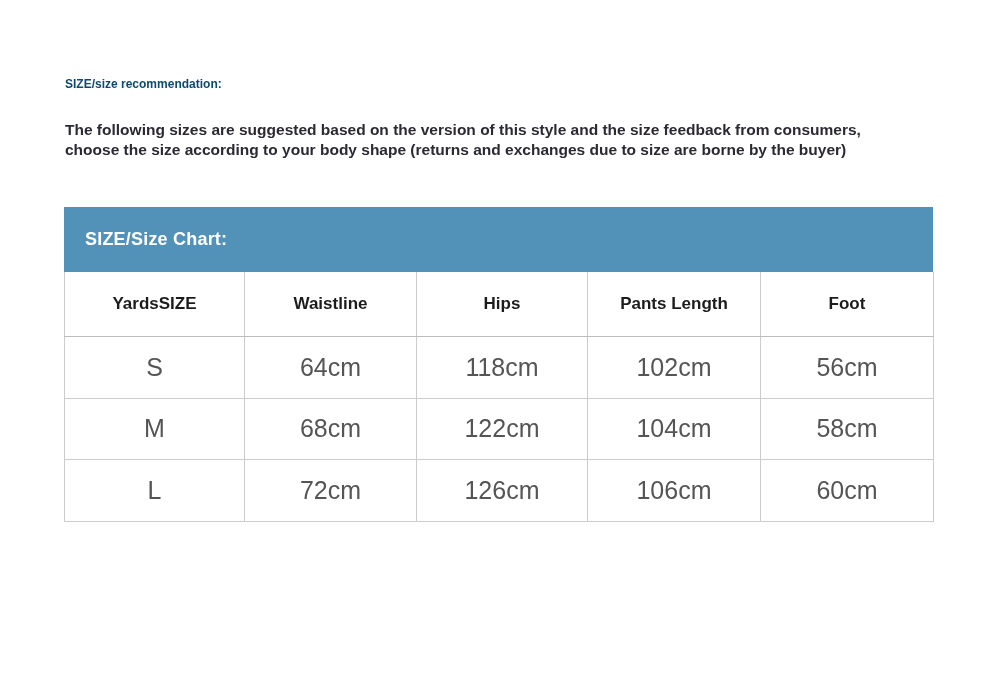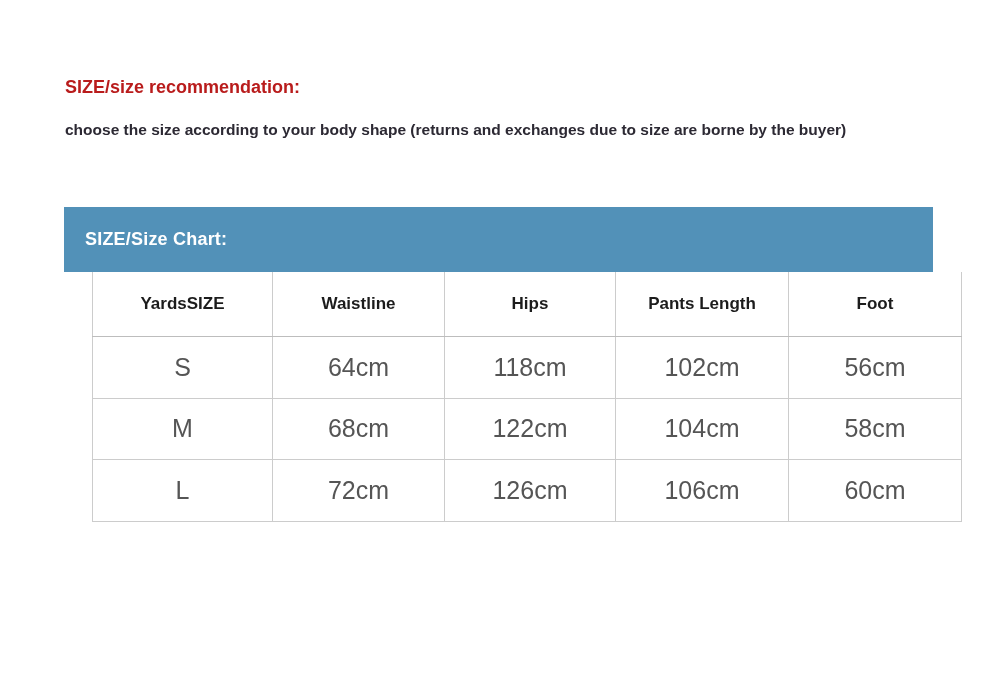--- a/index.html
+++ b/index.html
@@ -11,23 +11,23 @@
     height: 674px;
     background: #ffffff;
     position: relative;
     font-family: "Liberation Sans", sans-serif;
     overflow: hidden;
   }
   .rec-title {
     position: absolute;
     left: 65px;
     top: 77px;
-    font-size: 18px;
+    font-size: 12px;
     font-weight: bold;
-    color: #b91c1c;
+    color: #0c4a6e;
     letter-spacing: 0px;
   }
   .rec-body {
     position: absolute;
     left: 65px;
     top: 120px;
     font-size: 15.5px;
     font-weight: bold;
     color: #2c2933;
     line-height: 20px;
@@ -53,21 +53,20 @@
     color: #ffffff;
     font-size: 18px;
     font-weight: bold;
     letter-spacing: 0.2px;
   }
   table.size-table {
     width: 869px;
     border-collapse: collapse;
     table-layout: fixed;
     background: #ffffff;
-    margin-left: 28px;
   }
   table.size-table col.c0 { width: 180px; }
   table.size-table col.c1 { width: 172px; }
   table.size-table col.c2 { width: 171px; }
   table.size-table col.c3 { width: 173px; }
   table.size-table col.c4 { width: 173px; }
   table.size-table th,
   table.size-table td {
     border: 1px solid #cccccc;
     text-align: center;
@@ -88,20 +87,21 @@
     font-weight: 400;
     color: #555555;
   }
 </style>
 </head>
 <body>
 
 <div class="rec-title">SIZE/size recommendation:</div>
 
 <div class="rec-body">
+  <div class="line">The following sizes are suggested based on the version of this style and the size feedback from consumers,</div>
   <div class="line">choose the size according to your body shape (returns and exchanges due to size are borne by the buyer)</div>
 </div>
 
 <div class="size-chart">
   <div class="chart-banner">
     <span class="banner-title">SIZE/Size Chart:</span>
   </div>
   <table class="size-table">
     <colgroup>
       <col class="c0">

